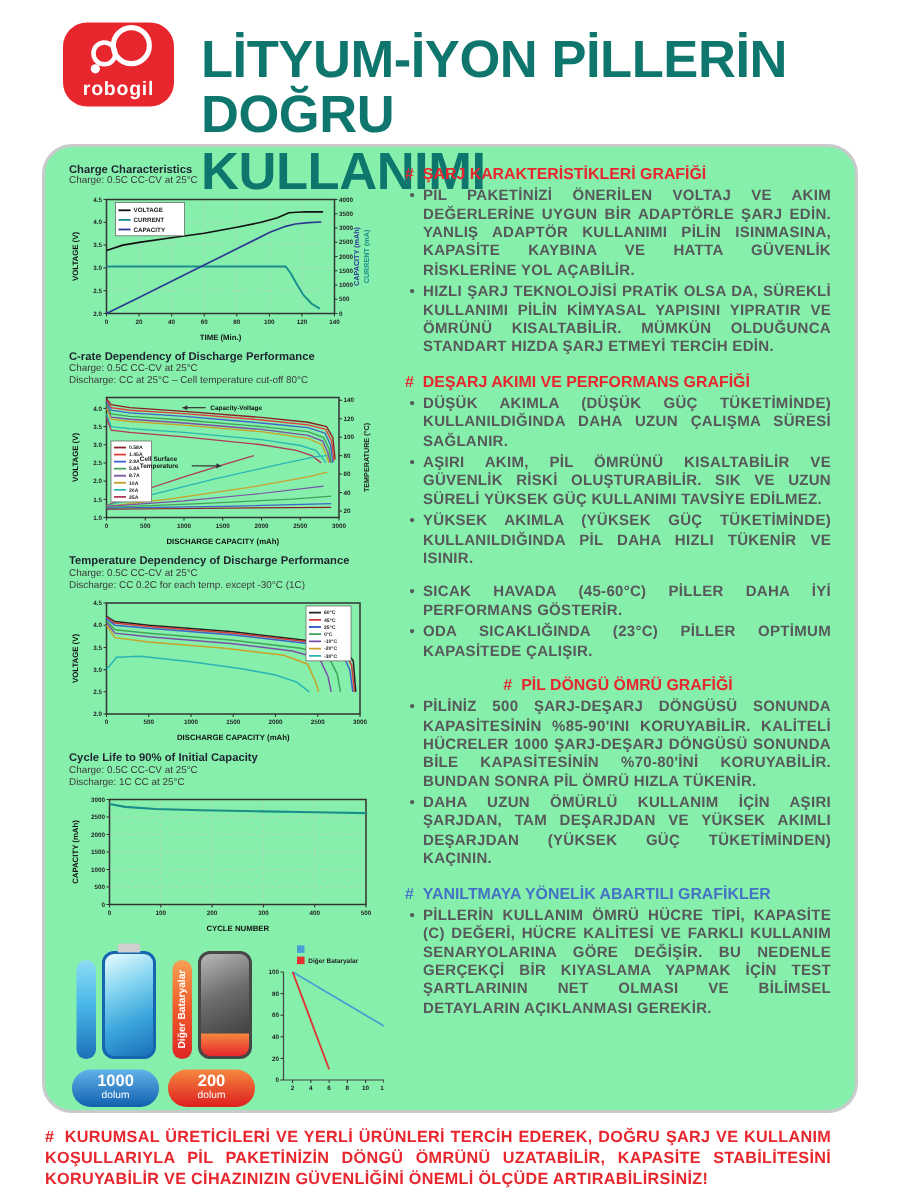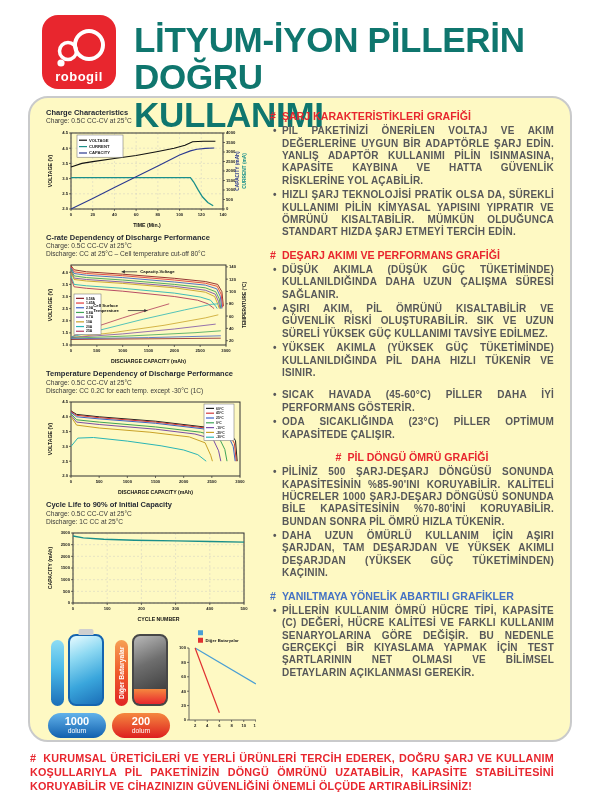--- a/index.html
+++ b/index.html
@@ -3,29 +3,29 @@
 <meta charset="utf-8">
 <style>
   * { box-sizing: border-box; margin: 0; padding: 0; }
   body {
     width: 600px; height: 800px; overflow: hidden;
     background: #ffffff;
     font-family: "Liberation Sans", sans-serif;
   }
   
   header { display: flex; align-items: flex-start; padding: 15px 26px 6px 42px; gap: 18px; height: 96px; }
-  .logo { width: 74px; height: 74px; background: #e8262e; border-radius: 16px;
+  .logo { width: 74px; height: 56px; background: #e8262e; border-radius: 16px;
           display: flex; flex-direction: column; align-items: center; justify-content: flex-end;
           padding-bottom: 6px; flex: none; }
   .logo svg { margin-bottom: 1px; }
   .logo-text { color: #fff; font-size: 13px; font-weight: bold; letter-spacing: .5px; line-height: 13px; }
   h1 { color: #0f766e; font-size: 35px; line-height: 1.07; font-weight: 800; letter-spacing: -0.3px; padding-top: 6px; }
   
   .card { margin: 0 28px; height: 646px; border: 2px solid #c9cacb; border-radius: 20px;
-          padding: 10px 12px 8px 12px; display: flex; gap: 8px; background: #fef9c3; }
+          padding: 10px 12px 8px 12px; display: flex; gap: 8px; background: #86efac; }
   .col-left { width: 214px; flex: none; }
   .col-right { flex: 1; padding: 2px 4px 0 6px; }
   
   .chart-block { margin: 0 0 5px 4px; }
   .ct { font-size: 7.5px; font-weight: bold; color: #1f2430; line-height: 1.25; }
   .cs { font-size: 6.6px; color: #3a3a3a; line-height: 1.25; }
   .chart-block svg { display: block; margin-top: 2px; }
   
   .tsec { margin-bottom: 10px; }
   .tsec h2 { font-size: 10.6px; line-height: 1.15; margin-bottom: 3px; letter-spacing: 0; }

